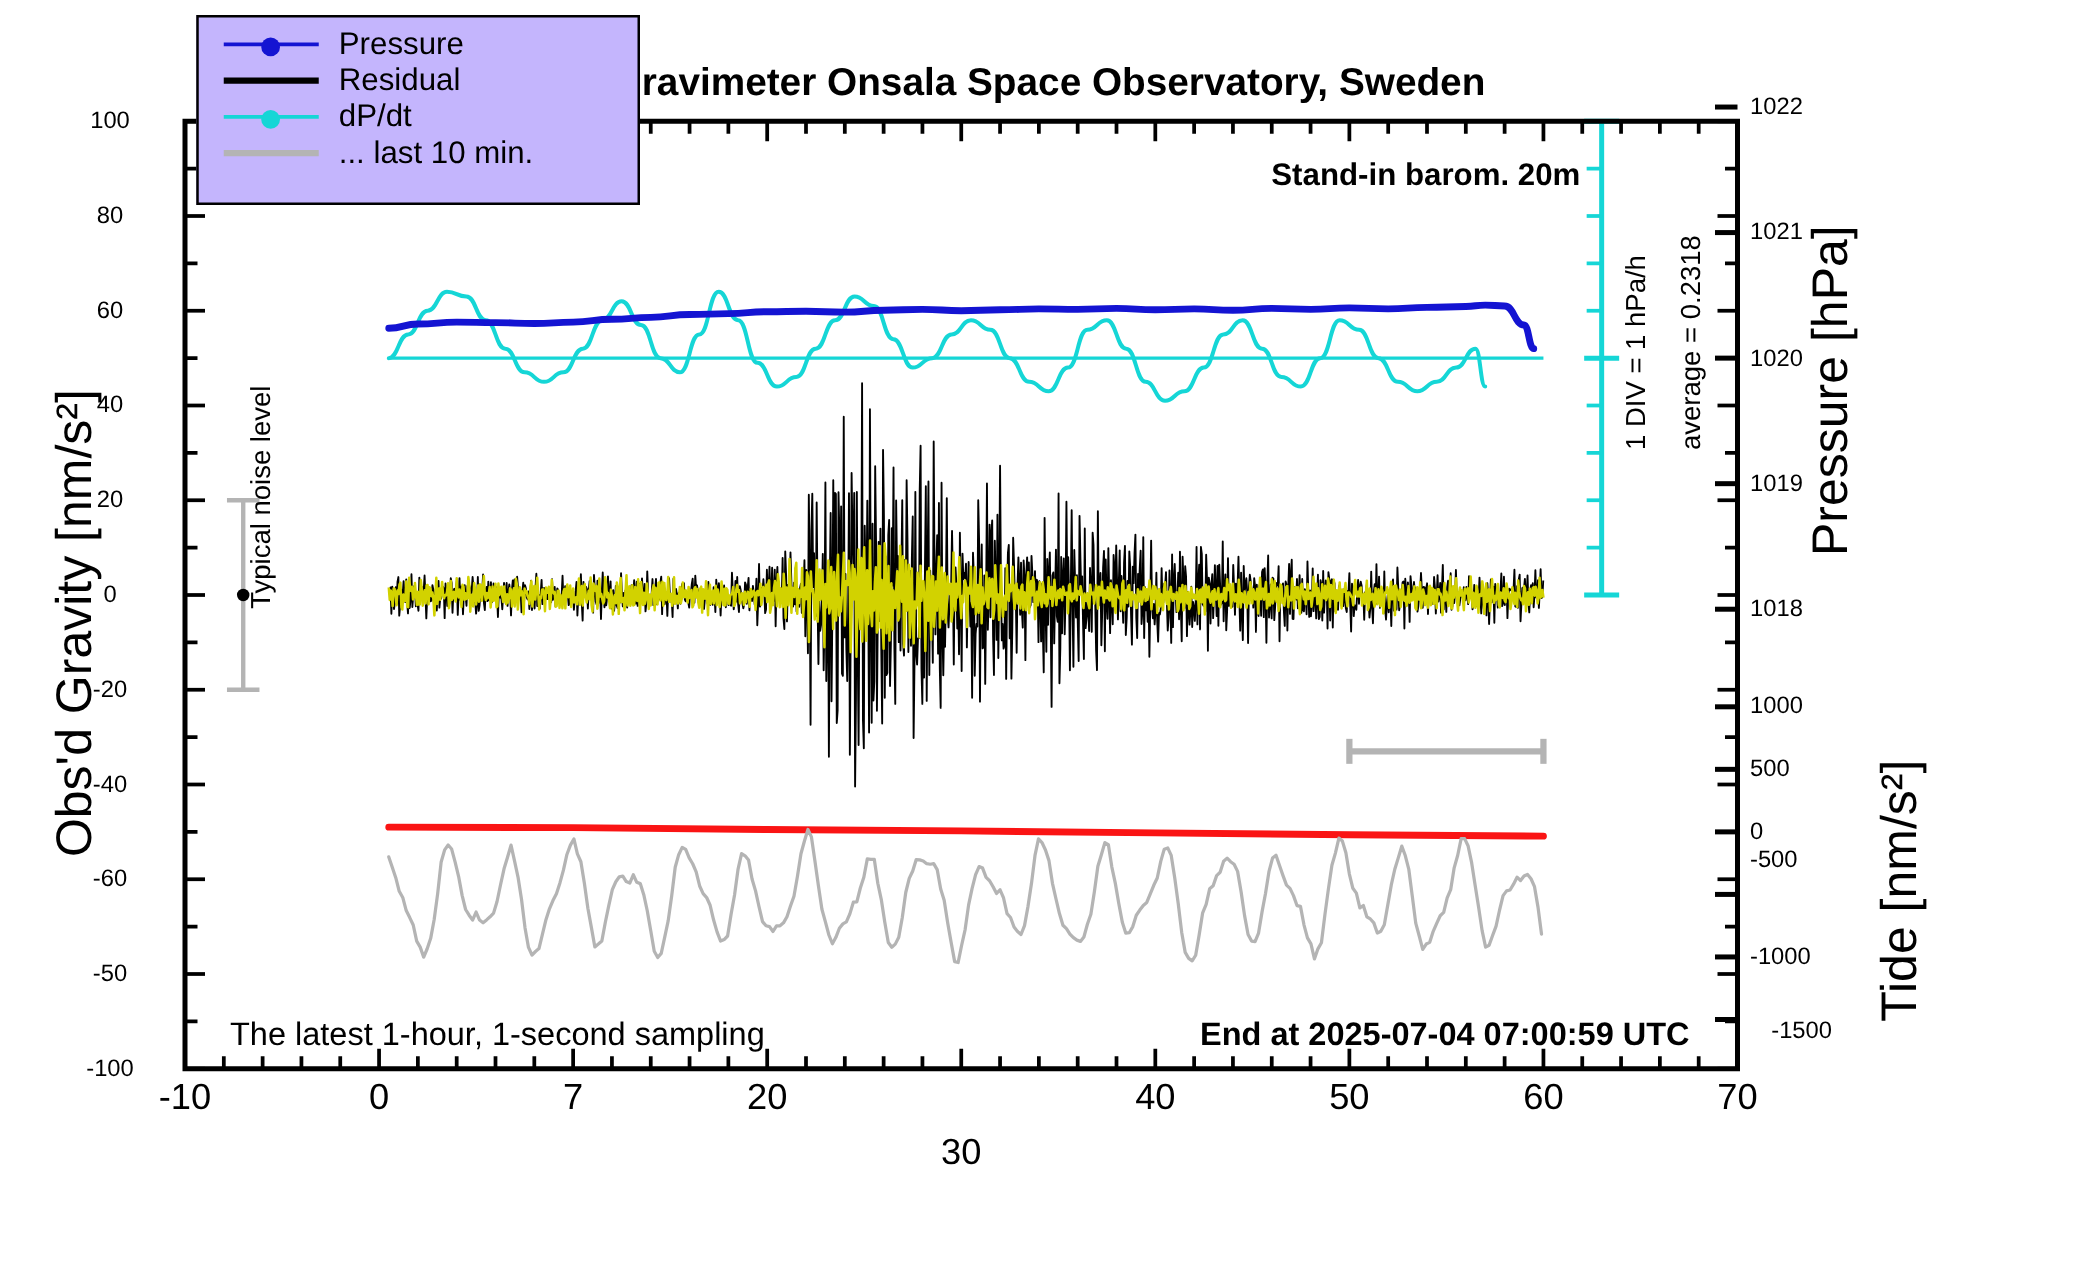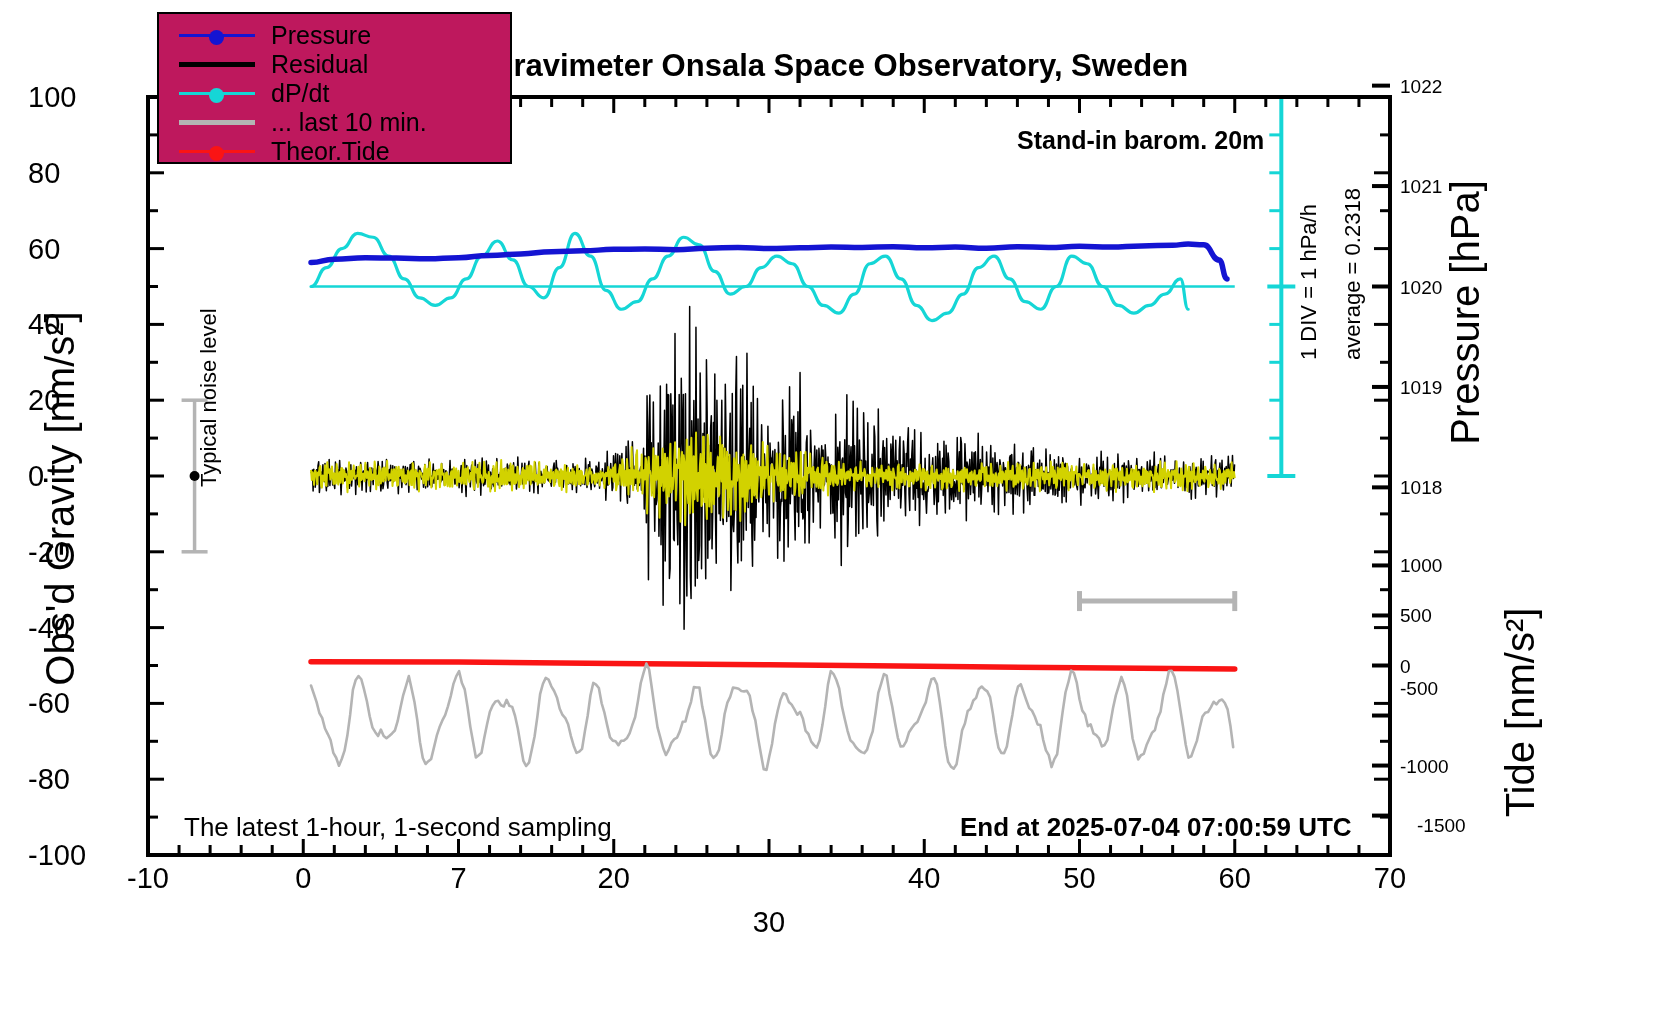--- a/index.html
+++ b/index.html
@@ -1,40 +1,40 @@
 <!DOCTYPE html>
 <html><head>
 <meta charset="utf-8">
 <style>
   html,body{margin:0;padding:0;background:#fff;}
   body{width:1660px;height:1020px;position:relative;overflow:hidden;
        font-family:"Liberation Sans",sans-serif;color:#000;}
   .abs{position:absolute;}
   
-  .ylab-left{position:absolute;right:1512px;width:120px;text-align:left;
-             font-size:29px;line-height:1;transform:translateY(-50%);}
+  .ylab-left{position:absolute;right:1512px;width:120px;text-align:center;
+             font-size:19px;line-height:1;transform:translateY(-50%);}
   .ylab-rt{position:absolute;left:1400px;width:130px;text-align:left;
            font-size:19px;line-height:1;transform:translateY(-50%);}
   .xlab{position:absolute;top:862px;width:120px;text-align:center;
         font-size:29px;transform:translateX(-50%);}
   
   #ytitle-left{position:absolute;left:-320px;top:476px;width:760px;
      text-align:center;font-size:40px;transform:rotate(-90deg);
      transform-origin:center center;}
   #ytitle-pressure{position:absolute;left:1235px;top:290px;width:460px;
      text-align:center;font-size:40px;transform:rotate(-90deg);
      transform-origin:center center;}
   #ytitle-tide{position:absolute;left:1330px;top:690px;width:380px;
      text-align:center;font-size:40px;transform:rotate(-90deg);
      transform-origin:center center;}
   #xtitle{position:absolute;left:150px;top:900px;width:1240px;
      text-align:center;font-size:41px;}
   
   #legend{position:absolute;left:157px;top:12px;width:355px;height:152px;
-          border:2px solid #000;background:#be185d;box-sizing:border-box;
+          border:2px solid #000;background:#c4b5fd;box-sizing:border-box;
           padding:7px 0 0 0;z-index:40;}
   .leg-row{display:flex;align-items:center;height:28px;margin:0 0 1px 0;}
   .leg-sym{width:76px;height:28px;position:relative;margin-left:20px;flex:none;}
   .leg-line{position:absolute;top:13px;left:0;width:76px;height:3px;}
   .leg-line.thick{height:5px;top:12px;}
   .leg-dot{position:absolute;top:9px;left:30px;width:15px;height:15px;
            border-radius:50%;}
   .leg-txt{font-size:25px;margin-left:16px;white-space:nowrap;}
   
   #ann-standin{position:absolute;left:1017px;top:126px;font-size:25px;
@@ -251,21 +251,21 @@
   <div id="ticklabels">
       <div class="ylab-left" style="top: 97px;">100</div>
       <div class="ylab-left" style="top: 172.8px;">80</div>
       <div class="ylab-left" style="top: 248.6px;">60</div>
       <div class="ylab-left" style="top: 324.4px;">40</div>
       <div class="ylab-left" style="top: 400.2px;">20</div>
       <div class="ylab-left" style="top: 476px;">0</div>
       <div class="ylab-left" style="top: 551.8px;">-20</div>
       <div class="ylab-left" style="top: 627.6px;">-40</div>
       <div class="ylab-left" style="top: 703.4px;">-60</div>
-      <div class="ylab-left" style="top: 779.2px;">-80</div>
+      <div class="ylab-left" style="top: 779.2px;">-50</div>
       <div class="ylab-left" style="top: 855px;">-100</div>
       <div class="xlab" style="left: 148px;">-10</div>
       <div class="xlab" style="left: 303.25px;">0</div>
       <div class="xlab" style="left: 458.5px;">7</div>
       <div class="xlab" style="left: 613.75px;">20</div>
       <div class="xlab" style="left: 769px; margin-top: 44px;">30</div>
       <div class="xlab" style="left: 924.25px;">40</div>
       <div class="xlab" style="left: 1079.5px;">50</div>
       <div class="xlab" style="left: 1234.75px;">60</div>
       <div class="xlab" style="left: 1390px;">70</div>
@@ -303,20 +303,13 @@
         <div class="leg-dot" style="background: rgb(21, 214, 214);"></div>
       </div>
       <div class="leg-txt">dP/dt</div>
     </div>
     <div class="leg-row">
       <div class="leg-sym">
         <div class="leg-line thick" style="background: rgb(180, 180, 180);"></div>
       </div>
       <div class="leg-txt">... last 10 min.</div>
     </div>
-    <div class="leg-row">
-      <div class="leg-sym">
-        <div class="leg-line" style="background: rgb(250, 20, 20);"></div>
-        <div class="leg-dot" style="background: rgb(250, 20, 20);"></div>
-      </div>
-      <div class="leg-txt">Theor.Tide</div>
-    </div>
   </div>
 
 </body></html>

